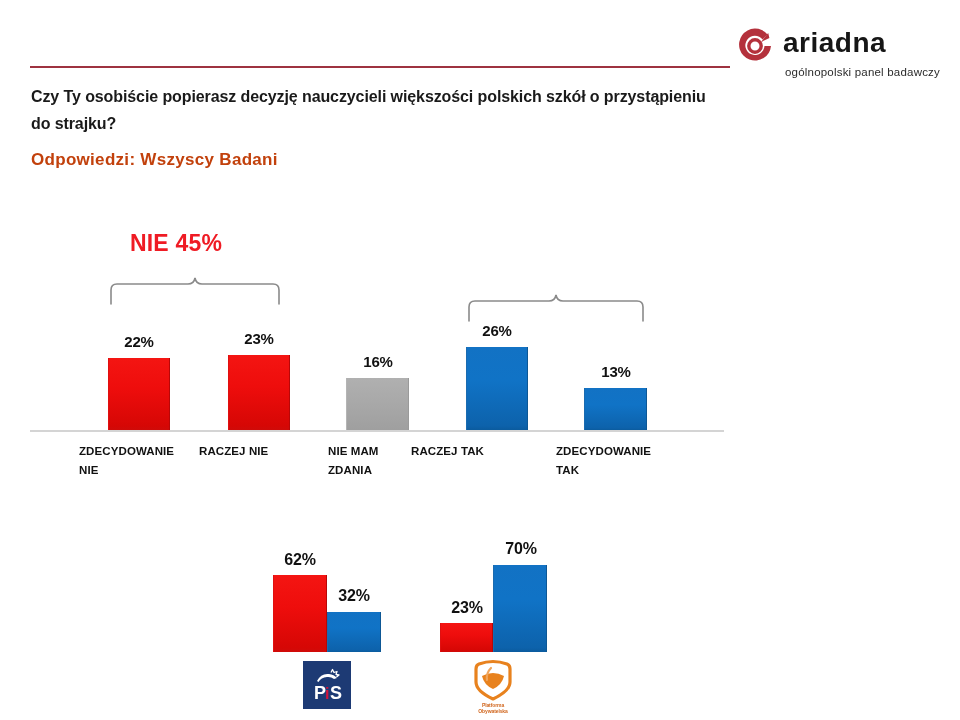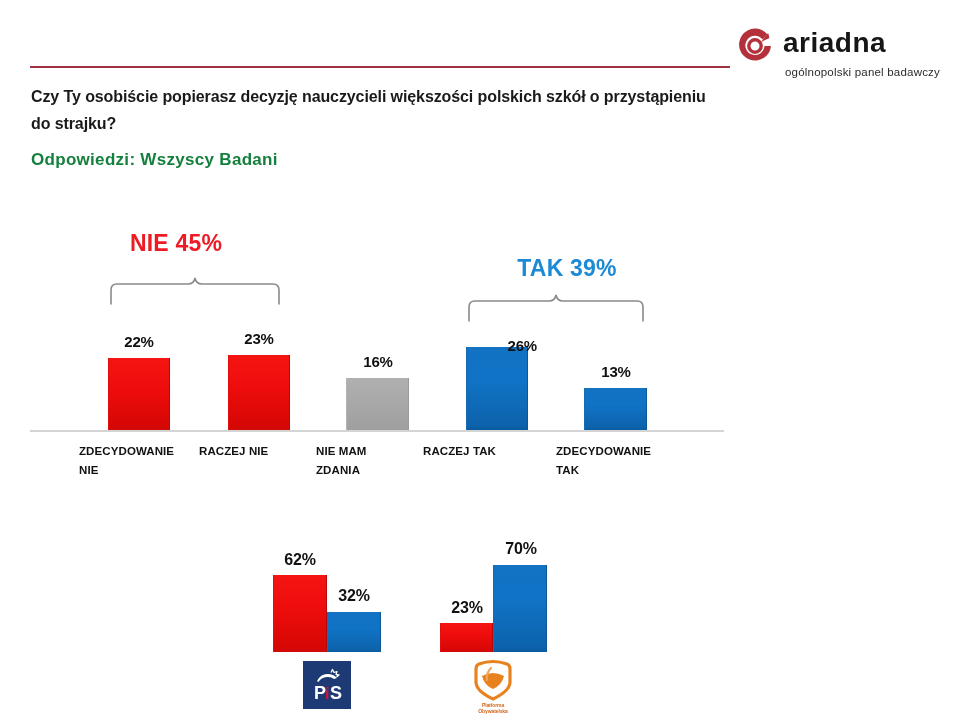--- a/index.html
+++ b/index.html
@@ -74,21 +74,21 @@
     color: #1a1a1a;
     line-height: 27px;
     letter-spacing: -0.1px;
   }
   .q-sub {
     position: absolute;
     left: 31px;
     top: 150px;
     font-size: 17px;
     font-weight: bold;
-    color: #15803d;
+    color: #c2410c;
     letter-spacing: 0.3px;
   }
 
   
   .chart-main {
     position: absolute;
     left: 0;
     top: 0;
     width: 960px;
     height: 720px;
@@ -222,54 +222,53 @@
   <div class="chart-main">
 
     <div class="group-title" style="left:96px; top:230px; width:160px; color:#ef1b24;">NIE 45%</div>
 
     <div class="brace" style="left:108px; top:275px; width:174px; height:30px;">
       <svg width="174" height="30" viewBox="0 0 174 30">
         <path d="M3 29 L3 15 Q3 9 9 9 L80 9 Q86 9 87 3 Q88 9 94 9 L165 9 Q171 9 171 15 L171 29" fill="none" stroke="#8a8a8a" stroke-width="1.6" stroke-linecap="round"></path>
       </svg>
     </div>
 
-    <div class="group-title" style="left:487px; top:255px; width:160px; color:#1c8ad4;">TAK 39%</div>
 
     <div class="brace" style="left:466px; top:292px; width:180px; height:30px;">
       <svg width="180" height="30" viewBox="0 0 180 30">
         <path d="M3 29 L3 15 Q3 9 9 9 L83 9 Q89 9 90 3 Q91 9 97 9 L171 9 Q177 9 177 15 L177 29" fill="none" stroke="#8a8a8a" stroke-width="1.6" stroke-linecap="round"></path>
       </svg>
     </div>
 
     <div class="bar red" style="left:108px; top:358px; width:62px; height:72px;"></div>
     <div class="bar red" style="left:228px; top:355px; width:62px; height:75px;"></div>
     <div class="bar grey" style="left:346px; top:378px; width:63px; height:52px;"></div>
     <div class="bar blue" style="left:466px; top:347px; width:62px; height:83px;"></div>
     <div class="bar blue" style="left:584px; top:388px; width:63px; height:42px;"></div>
 
     <div class="bar-value" style="left:99px; top:333px; width:80px;">22%</div>
     <div class="bar-value" style="left:219px; top:330px; width:80px;">23%</div>
     <div class="bar-value" style="left:338px; top:353px; width:80px;">16%</div>
-    <div class="bar-value" style="left:457px; top:337px; width:80px;text-align:right;">26%</div>
+    <div class="bar-value" style="left:457px; top:322px; width:80px;">26%</div>
     <div class="bar-value" style="left:576px; top:363px; width:80px;">13%</div>
 
     <div class="axis-line"></div>
 
     <div class="cat-label" style="left:79px; top:442px; width:120px;">
       <span>ZDECYDOWANIE</span><br>
       <span>NIE</span>
     </div>
     <div class="cat-label" style="left:199px; top:442px; width:120px;">
       <span>RACZEJ NIE</span>
     </div>
-    <div class="cat-label" style="left:316px; top:442px; width:120px;">
+    <div class="cat-label" style="left:328px; top:442px; width:120px;">
       <span>NIE MAM</span><br>
       <span>ZDANIA</span>
     </div>
-    <div class="cat-label" style="left:423px; top:442px; width:120px;">
+    <div class="cat-label" style="left:411px; top:442px; width:120px;">
       <span>RACZEJ TAK</span>
     </div>
     <div class="cat-label" style="left:556px; top:442px; width:120px;">
       <span>ZDECYDOWANIE</span><br>
       <span>TAK</span>
     </div>
   </div>
 
   <div class="chart-bottom">
 

